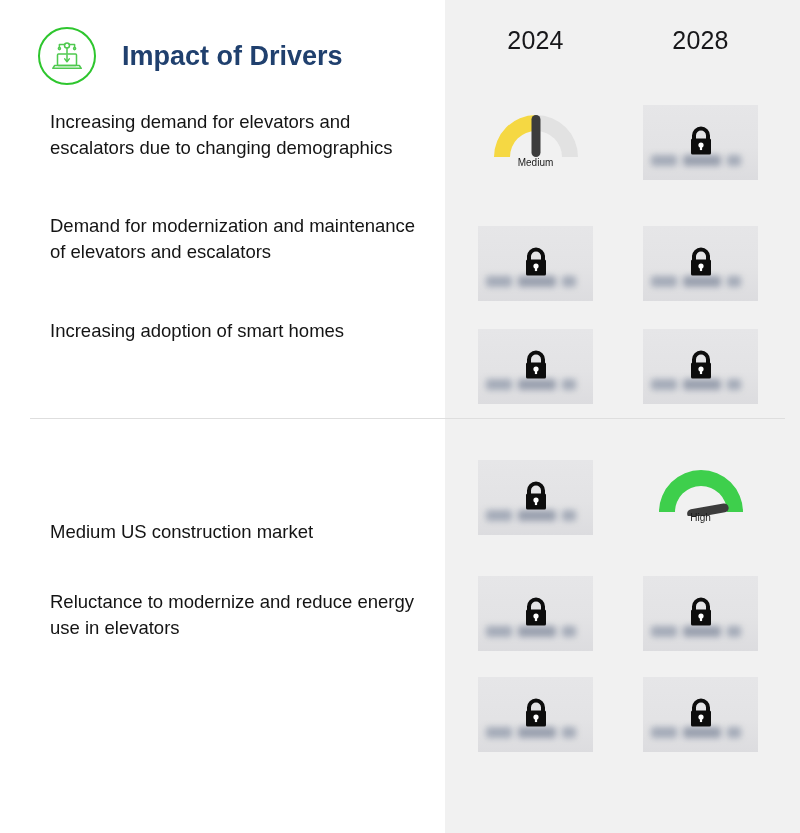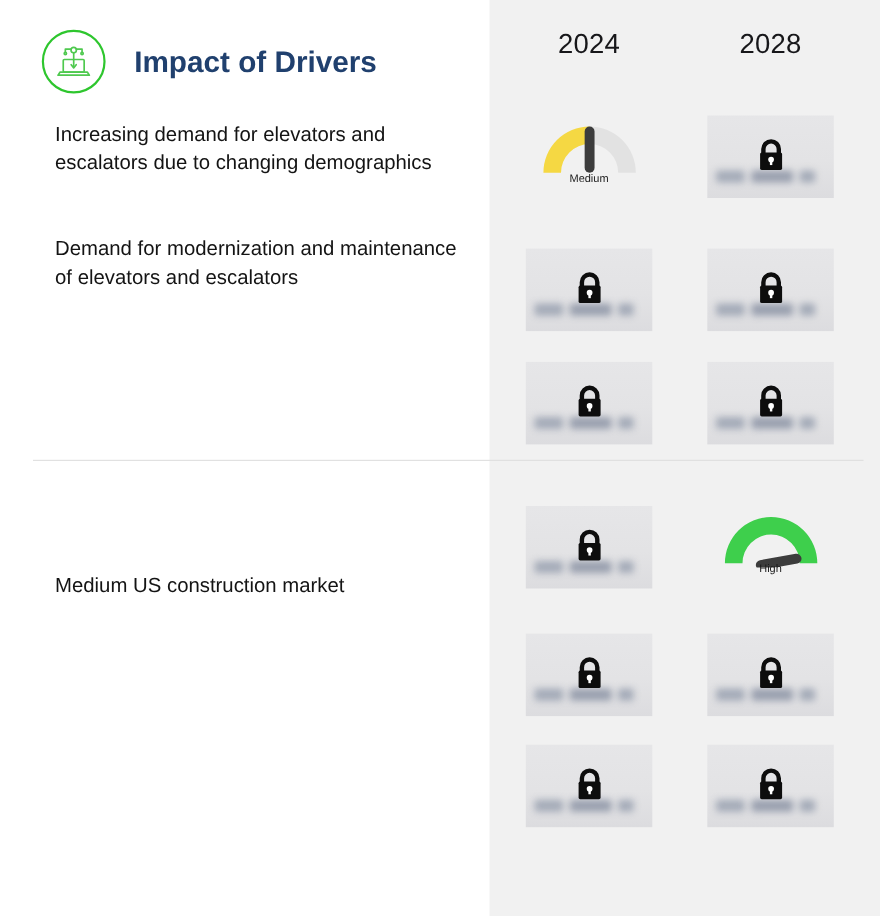--- a/index.html
+++ b/index.html
@@ -190,20 +190,21 @@
         <circle cx="28" cy="12.2" r="1.1"></circle>
         <path d="M20 19 v6"></path>
         <path d="M17.6 23 L20 26 L22.4 23"></path>
       </svg>
     </div>
     <div class="head-title">Impact of Drivers</div>
   </div>
 
   <div class="item-text" style="top:109px">Increasing demand for elevators and escalators due to changing demographics</div>
   <div class="item-text" style="top:213px">Demand for modernization and maintenance of elevators and escalators</div>
+  <div class="item-text" style="top:318px">Increasing adoption of smart homes</div>
 
   <div class="cell colA r1">
     <div class="gauge-wrap">
       <svg class="gauge" width="96" height="52" viewBox="0 0 96 52">
         <path d="M6 48 A42 42 0 0 1 48 6 L48 22 A26 26 0 0 0 22 48 Z" fill="#f5d843"></path>
         <path d="M48 6 A42 42 0 0 1 90 48 L74 48 A26 26 0 0 0 48 22 Z" fill="#e2e2e2"></path>
         <rect x="43.5" y="6" width="9" height="42" rx="4.5" fill="#3c3c3c"></rect>
       </svg>
       <div class="gauge-label">Medium</div>
     </div>
@@ -281,20 +282,21 @@
         <path d="M9 16 v-4 a7 7 0 0 1 14 0 v4" fill="none" stroke="#0d0d0d" stroke-width="4"></path>
         <rect x="6" y="15" width="20" height="16" rx="1.5" fill="#0d0d0d"></rect>
         <circle cx="16" cy="21.5" r="2.6" fill="#ffffff"></circle>
         <rect x="14.9" y="21.5" width="2.2" height="5" fill="#ffffff"></rect>
       </svg>
     </div>
   </div>
 
 
   <div class="item-text" style="top:519px">Medium US construction market</div>
+  <div class="item-text" style="top:589px">Reluctance to modernize and reduce energy use in elevators</div>
 
   <div class="cell colA r4">
     <div class="locked">
       <div class="blurtext">
           <i class="a"></i>
           <i class="b"></i>
           <i class="c"></i>
         </div>
       <svg class="padlock" width="32" height="36" viewBox="0 0 32 36">
         <path d="M9 16 v-4 a7 7 0 0 1 14 0 v4" fill="none" stroke="#0d0d0d" stroke-width="4"></path>

